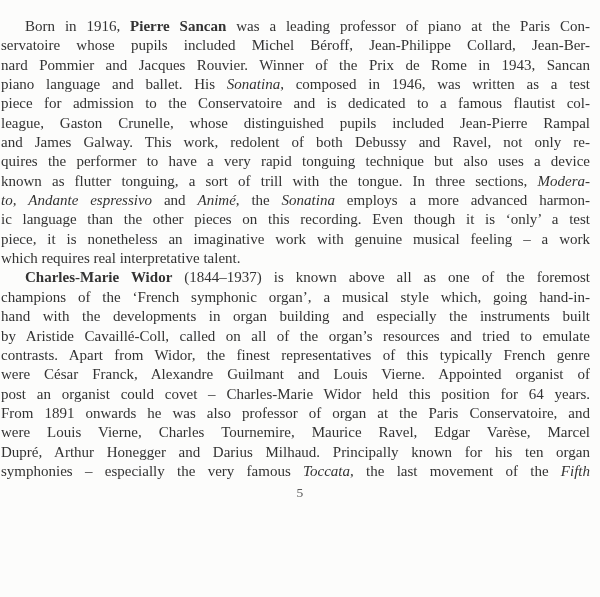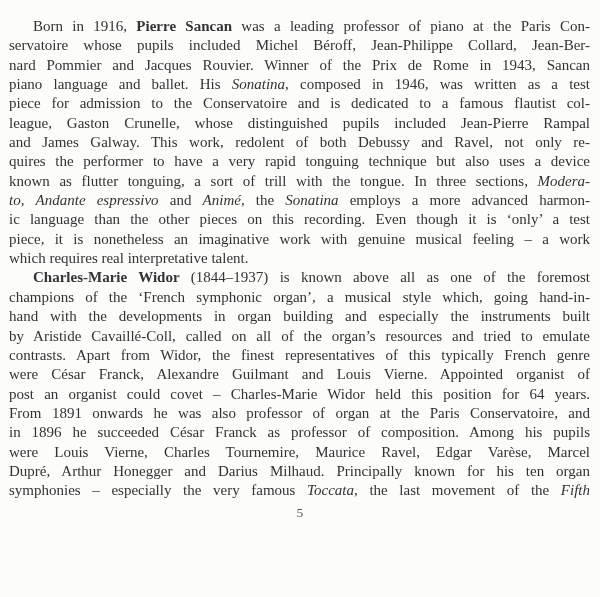--- a/index.html
+++ b/index.html
@@ -10,21 +10,21 @@
   .page {
     position: relative;
     width: 600px;
     height: 597px;
     background: #fcfcfb;
     overflow: hidden;
     font-family: "Liberation Serif", "DejaVu Serif", serif;
     color: #333333;
   }
   .textblock {
-    padding: 17px 10px 0 9px;
+    padding: 17px 10px 0 1px;
     font-size: 15px;
     line-height: 19.35px;
   }
   .paragraph { margin: 0; }
   .line {
     text-align: justify;
     text-align-last: justify;
     text-justify: inter-word;
     height: 19.35px;
     overflow: hidden;
@@ -67,20 +67,19 @@
       </div>
     <div class="paragraph">
         <div class="line indent"><span class="seg-b">Charles-Marie Widor</span><span> (1844–1937) is known above all as one of the foremost</span></div>
         <div class="line"><span>champions of the ‘French symphonic organ’, a musical style which, going hand-in-</span></div>
         <div class="line"><span>hand with the developments in organ building and especially the instruments built</span></div>
         <div class="line"><span>by Aristide Cavaillé-Coll, called on all of the organ’s resources and tried to emulate</span></div>
         <div class="line"><span>contrasts. Apart from Widor, the finest representatives of this typically French genre</span></div>
         <div class="line"><span>were César Franck, Alexandre Guilmant and Louis Vierne. Appointed organist of</span></div>
         <div class="line"><span>post an organist could covet – Charles-Marie Widor held this position for 64 years.</span></div>
         <div class="line"><span>From 1891 onwards he was also professor of organ at the Paris Conservatoire, and</span></div>
-        <div class="line"><span>in 1896 he succeeded César Franck as professor of composition. Among his pupils</span></div>
         <div class="line"><span>were Louis Vierne, Charles Tournemire, Maurice Ravel, Edgar Varèse, Marcel</span></div>
         <div class="line"><span>Dupré, Arthur Honegger and Darius Milhaud. Principally known for his ten organ</span></div>
         <div class="line"><span>symphonies – especially the very famous </span><span class="seg-i">Toccata</span><span>, the last movement of the </span><span class="seg-i">Fifth</span></div>
       </div>
   </div>
   <div class="page-number">5</div>
 </div>
 
 </body></html>

